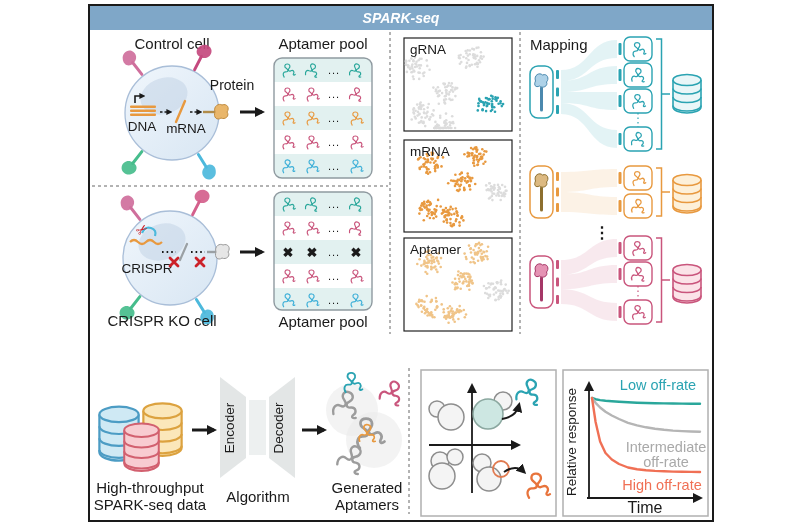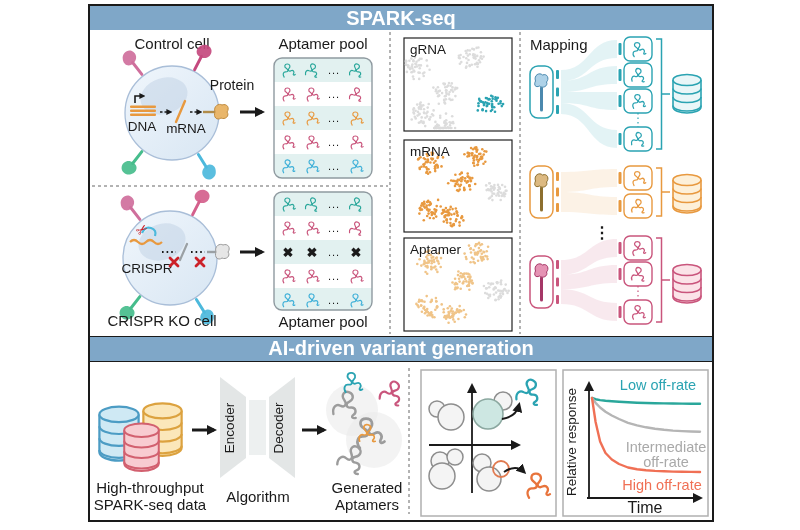--- a/index.html
+++ b/index.html
@@ -1,21 +1,21 @@
 <!DOCTYPE html>
 <html style="--headerBlue: #7fa7c8; --teal: #2aa3b2; --tealGreen: #2aa79b; --orange: #e8993f; --orangeLight: #f0c488; --pink: #c9557c; --blue: #3fb0d8; --red: #cc2129; --grayCluster: #dcdcdc; --grayCurve: #b5b5b5; --salmon: #f07055; --stripe: #e2f1f0; --grayApt: #9c9c9c; --cellFill: #e7eff8; --cellEdge: #a9bed8; --dbBlueFill: #cfe9f4; --dbBlueEdge: #4c9cc4; --dbYellowFill: #fbe7ba; --dbYellowEdge: #dca23f; --dbPinkFill: #f8ccd1; --dbPinkEdge: #d2606f;"><head>
 <meta charset="utf-8">
 <style>
   html,body{margin:0;padding:0;background:#fff;}
   .page{position:relative;width:800px;height:530px;background:#fff;overflow:hidden;
         font-family:"Liberation Sans",sans-serif;}
   .frame{position:absolute;left:88px;top:4px;width:626px;height:518px;
          border:2px solid #1a1a1a;box-sizing:border-box;background:#fff;}
   .hbar{position:absolute;left:0;width:622px;background:var(--headerBlue,#7fa7c8);
-        color:#fff;font-weight:bold;font-size:20px;text-align:center;box-sizing:border-box;}
+        color:#fff;font-weight:bold;font-size:14px;text-align:center;box-sizing:border-box;font-style:italic;}
   .hbar.top{top:0;height:24px;line-height:24px;}
   .hbar.mid{top:330px;height:26px;line-height:23px;border-top:1.5px solid #1a1a1a;border-bottom:1.5px solid #1a1a1a;}
   svg text{font-family:"Liberation Sans",sans-serif;fill:#1a1a1a;}
   .t15{font-size:15px;} .t13{font-size:13.5px;} .t14{font-size:14px;}
   .abs{position:absolute;left:0;}
 </style>
 </head>
 <body>
 
 <div class="page">
@@ -1091,23 +1091,20 @@
             <rect x="534" y="270" width="28" height="24" rx="6" fill="#fff" stroke="#c9557c" stroke-width="1.4"></rect>
             <use href="#apt" x="537.5" y="273.5" width="21" height="17" transform="rotate(-9 548 282)" style="color: rgb(201, 85, 124);"></use>
             <line x1="548" y1="256" x2="548" y2="270" stroke="#c9557c" stroke-dasharray="1.5,3" stroke-width="1.2"></line>
             <path d="M566,208 H571.5 V292 H566 M571.5,250 H580" fill="none" stroke="#c9557c" stroke-width="1.5"></path>
             <use href="#cyl" x="582" y="232" width="30" height="44" style="color: rgb(201, 85, 124); --cf: #fbe3e8;"></use>
           </g>
         </g>
     <text x="512" y="208" font-size="16" font-weight="bold" fill="#333" text-anchor="middle">⋮</text>
   </svg>
 
-  <div class="hbar mid">
-    <span>AI-driven variant generation</span>
-  </div>
 
   <svg class="abs" style="top:356px" width="622" height="158" viewBox="0 0 622 158">
 
     <g>
       <use href="#cyl" x="8" y="31" width="42" height="82" style="color:var(--dbBlueEdge);--cf:var(--dbBlueFill)"></use>
       <use href="#cyl" x="52" y="23" width="41" height="90" style="color:var(--dbYellowEdge);--cf:var(--dbYellowFill)"></use>
       <use href="#cyl" x="33" y="55" width="37" height="61" style="color:var(--dbPinkEdge);--cf:var(--dbPinkFill)"></use>
       <text class="t15" x="60" y="131" text-anchor="middle">High-throughput</text>
       <text class="t15" x="60" y="148" text-anchor="middle">SPARK-seq data</text>
     </g>

